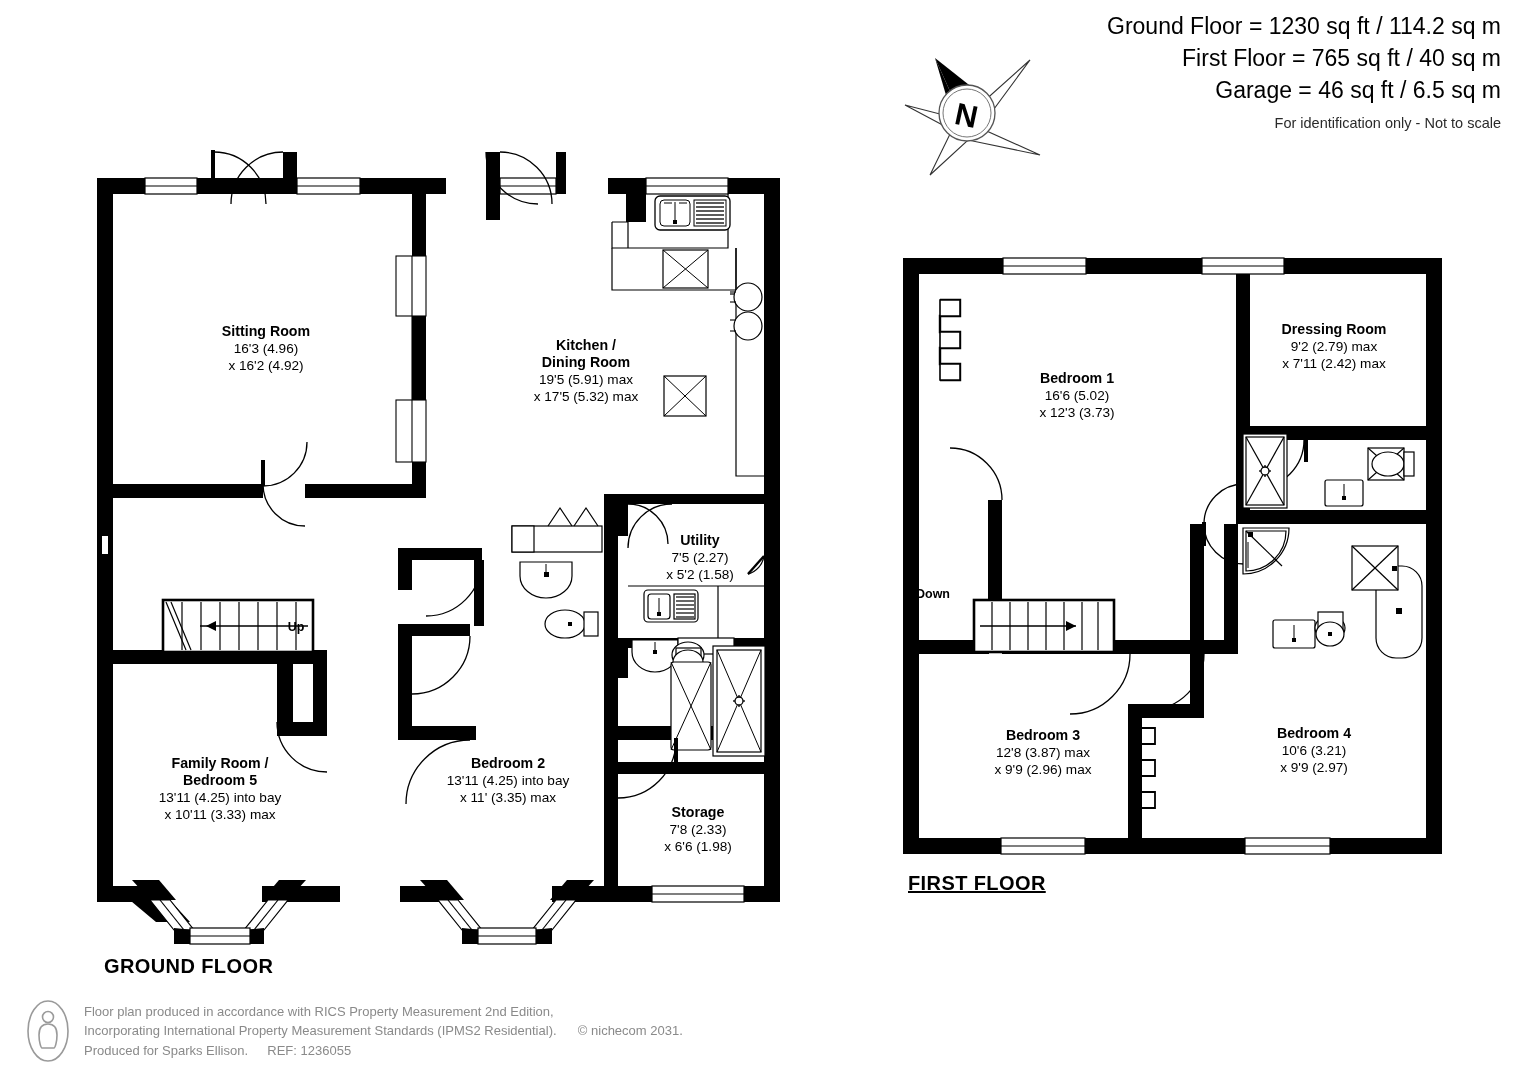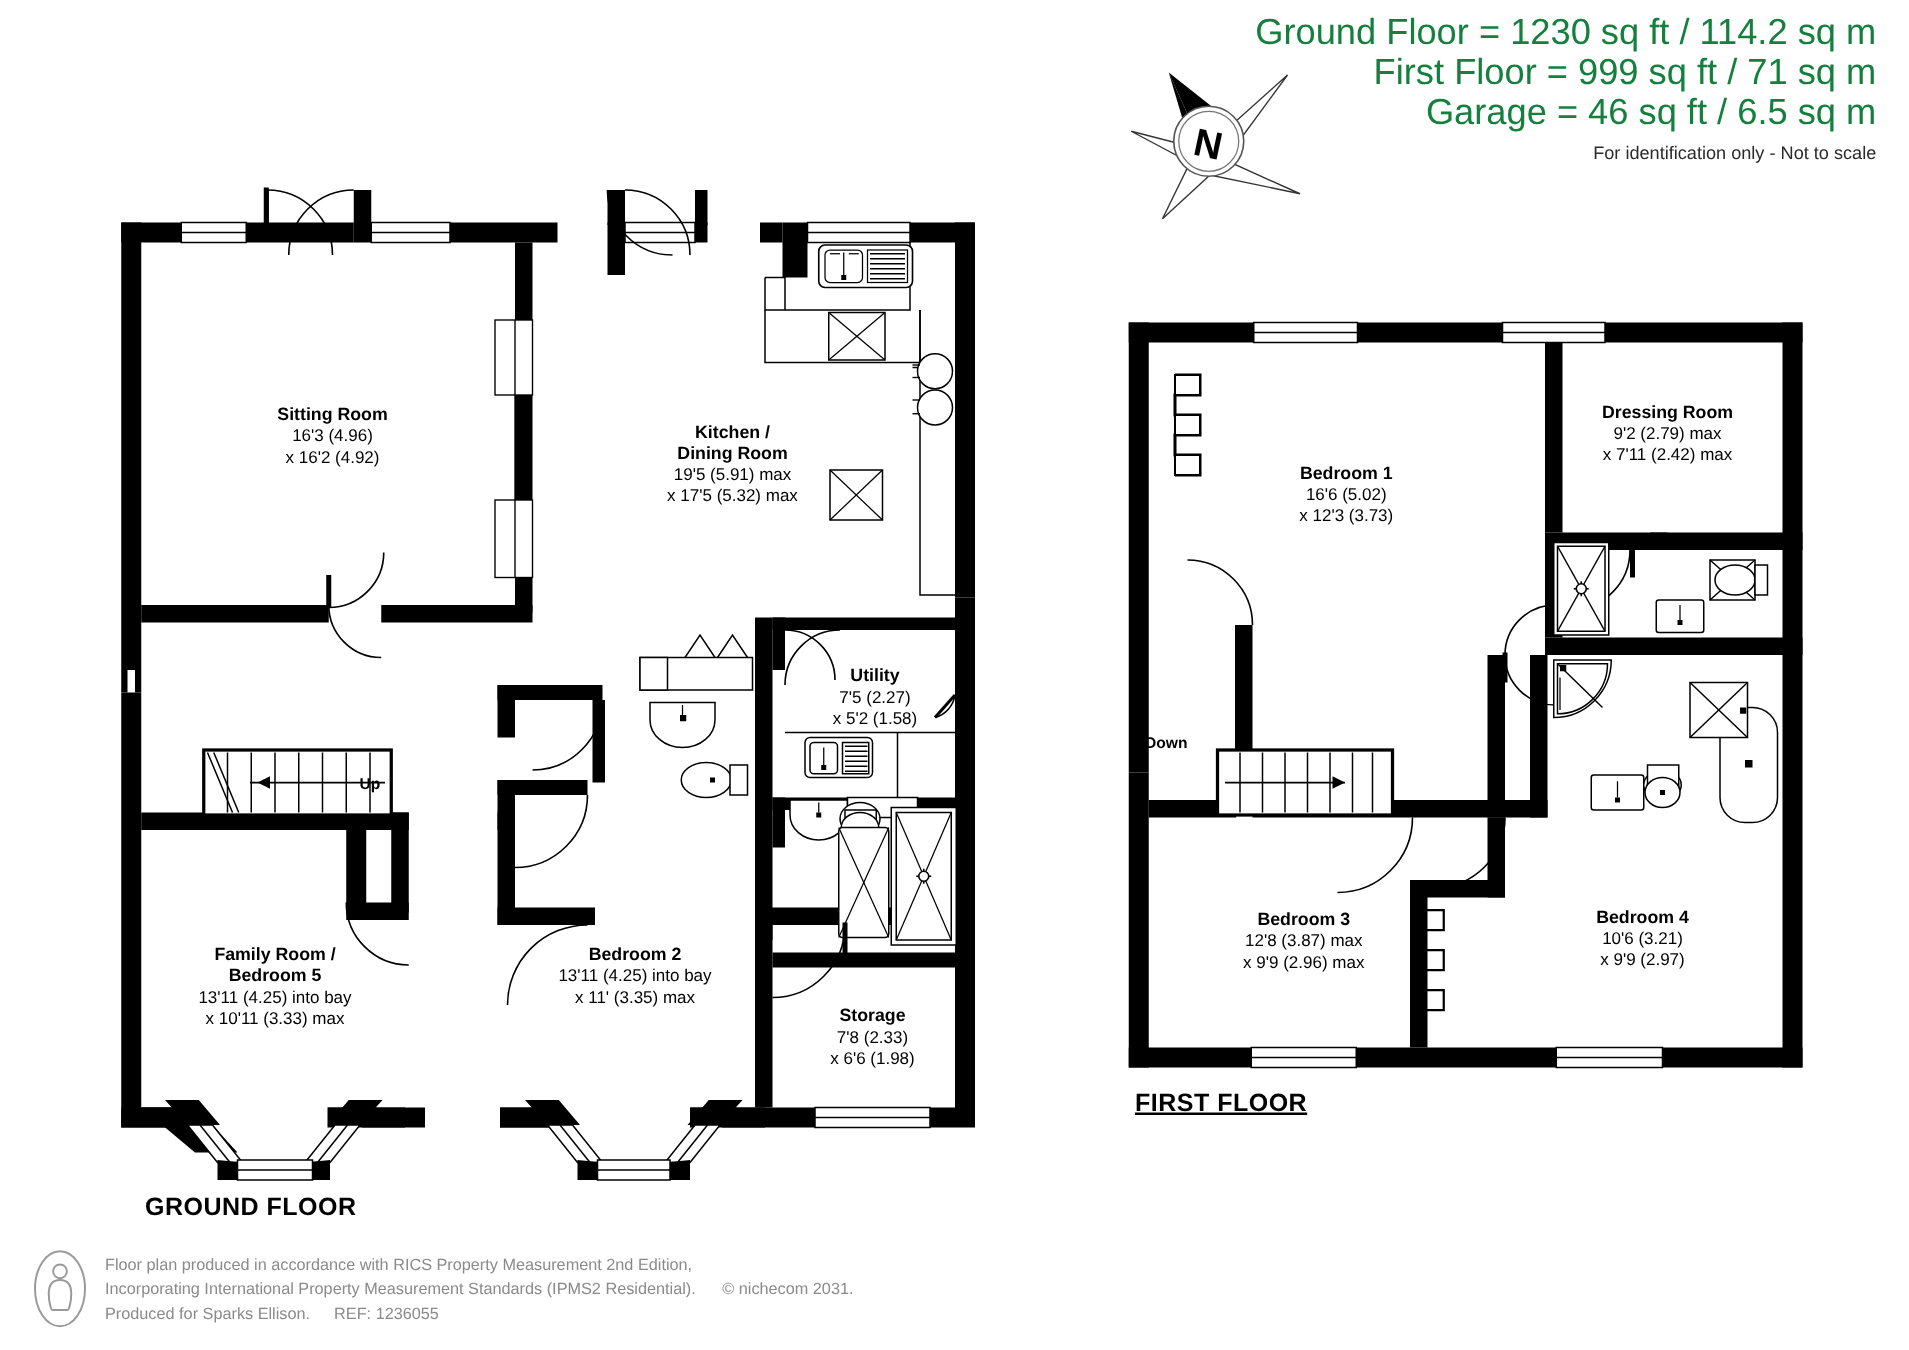--- a/index.html
+++ b/index.html
@@ -1,40 +1,40 @@
 <!DOCTYPE html>
 <html><head>
 <meta charset="utf-8">
 <style>
   html,body{margin:0;padding:0;background:#ffffff;}
   body{width:1527px;height:1080px;position:relative;overflow:hidden;
        font-family:"Liberation Sans","DejaVu Sans",sans-serif;color:#111;}
   .stage{position:absolute;inset:0;}
   svg{display:block;}
   .areas{position:absolute;right:26px;top:10px;text-align:right;}
-  .areas div{font-size:29px;line-height:32px;color:#15803d;white-space:nowrap;}
+  .areas div{font-size:23px;line-height:32px;color:#000000;white-space:nowrap;}
   .areas .note{font-size:14.5px;line-height:26px;color:#2a2a2a;margin-top:4px;text-align:right;}
   .floor-title{position:absolute;font-weight:bold;font-size:20px;letter-spacing:.4px;color:#000;}
-  #gf-title{left:116px;top:955px;}
+  #gf-title{left:104px;top:955px;}
   #ff-title{left:908px;top:872px;text-decoration:underline;}
   .footer{position:absolute;left:26px;top:1000px;display:flex;align-items:center;gap:14px;}
   .footer .txt{font-size:13px;line-height:19.5px;color:#8a8a8a;white-space:nowrap;}
   .rlab{font-family:"Liberation Sans","DejaVu Sans",sans-serif;fill:#000;text-anchor:middle;}
   .rname{font-weight:bold;font-size:14.2px;}
   .rdim{font-size:13.6px;}
   .tiny{font-weight:bold;font-size:12.5px;}
 </style>
 </head>
 <body>
 
 <div class="stage">
 
   <div class="areas">
     <div>Ground Floor = 1230 sq ft / 114.2 sq m</div>
-    <div>First Floor = 999 sq ft / 71 sq m</div>
+    <div>First Floor = 765 sq ft / 40 sq m</div>
     <div>Garage = 46 sq ft / 6.5 sq m</div>
     <div class="note">For identification only - Not to scale</div>
   </div>
 
   <svg width="1527" height="1080" viewBox="0 0 1527 1080">
     <defs>
       <g id="xbox"></g>
     </defs>
 
     <g>

